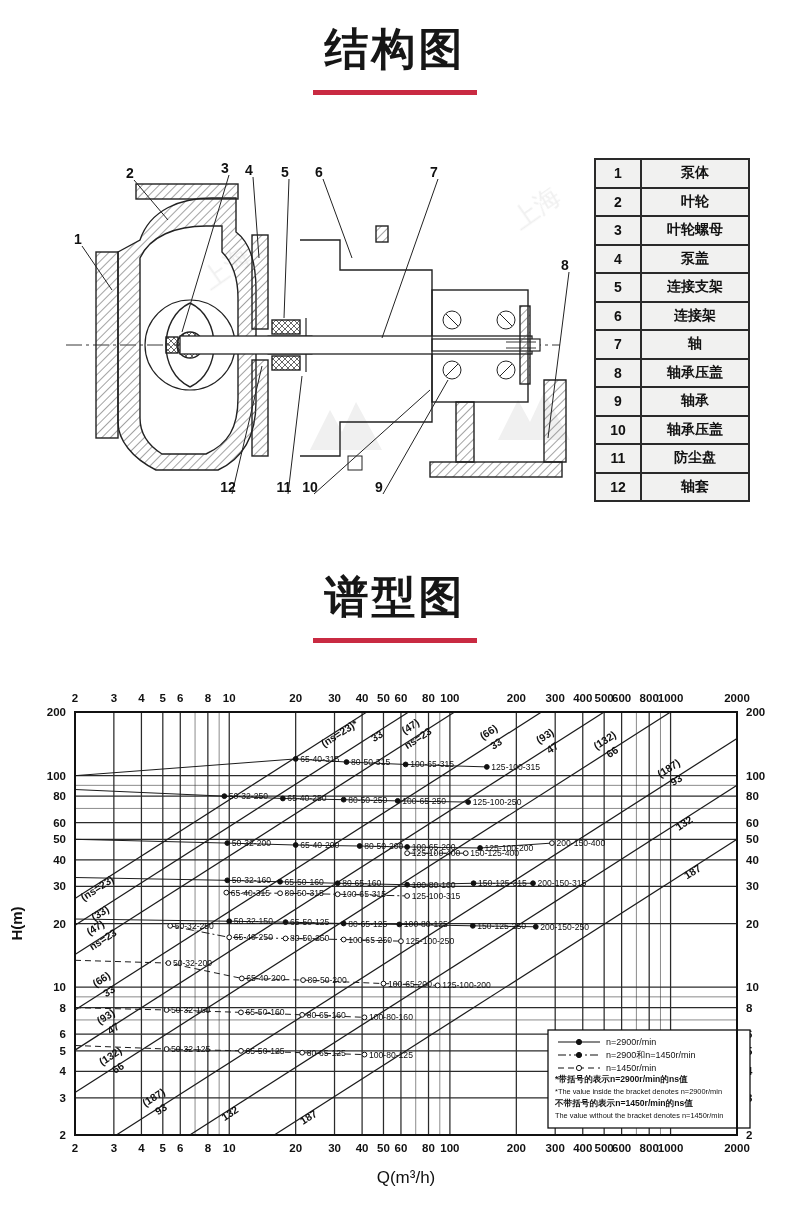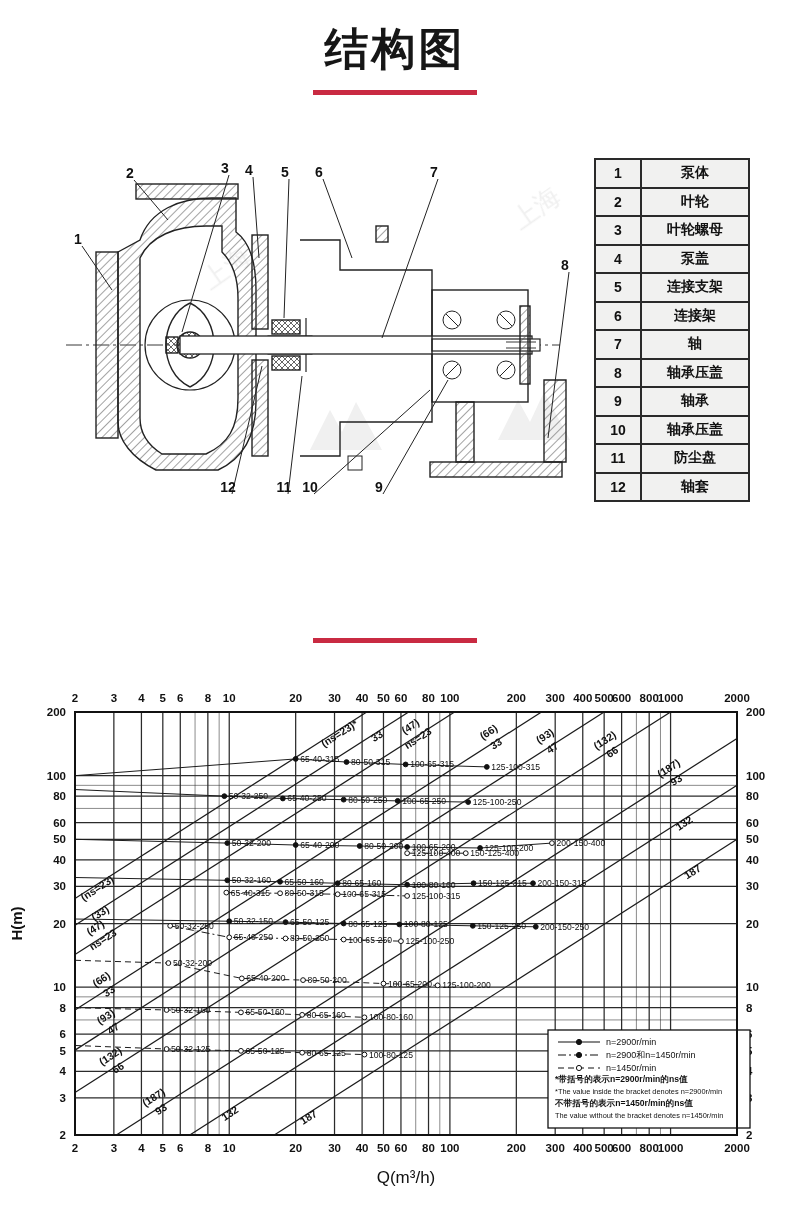--- a/index.html
+++ b/index.html
@@ -173,20 +173,21 @@
      <td class="no">11</td>
      <td class="nm">防尘盘</td>
         </tr>
         <tr>
      <td class="no">12</td>
      <td class="nm">轴套</td>
         </tr>
       </tbody>
     </table>
 
+  <div class="sec-title" style="top:568px">谱型图</div>
   <div class="red-bar" style="top: 638px; background: rgb(201, 42, 66);" id="bar2"></div>
 
   <svg id="chart-svg" width="790" height="569" viewBox="0 0 790 569">
       <line x1="75" y1="54" x2="75" y2="477" stroke="#2b2b2b" stroke-width="1.25"></line>
       <line x1="113.85747116495367" y1="54" x2="113.85747116495367" y2="477" stroke="#2b2b2b" stroke-width="1.25"></line>
       <line x1="141.42728570985184" y1="54" x2="141.42728570985184" y2="477" stroke="#2b2b2b" stroke-width="1.25"></line>
       <line x1="162.812095246963" y1="54" x2="162.812095246963" y2="477" stroke="#2b2b2b" stroke-width="1.25"></line>
       <line x1="180.2847568748055" y1="54" x2="180.2847568748055" y2="477" stroke="#2b2b2b" stroke-width="1.25"></line>
       <line x1="195.05768178662748" y1="54" x2="195.05768178662748" y2="477" stroke="#2b2b2b" stroke-width="0.55"></line>
       <line x1="207.8545714197037" y1="54" x2="207.8545714197037" y2="477" stroke="#2b2b2b" stroke-width="1.25"></line>

